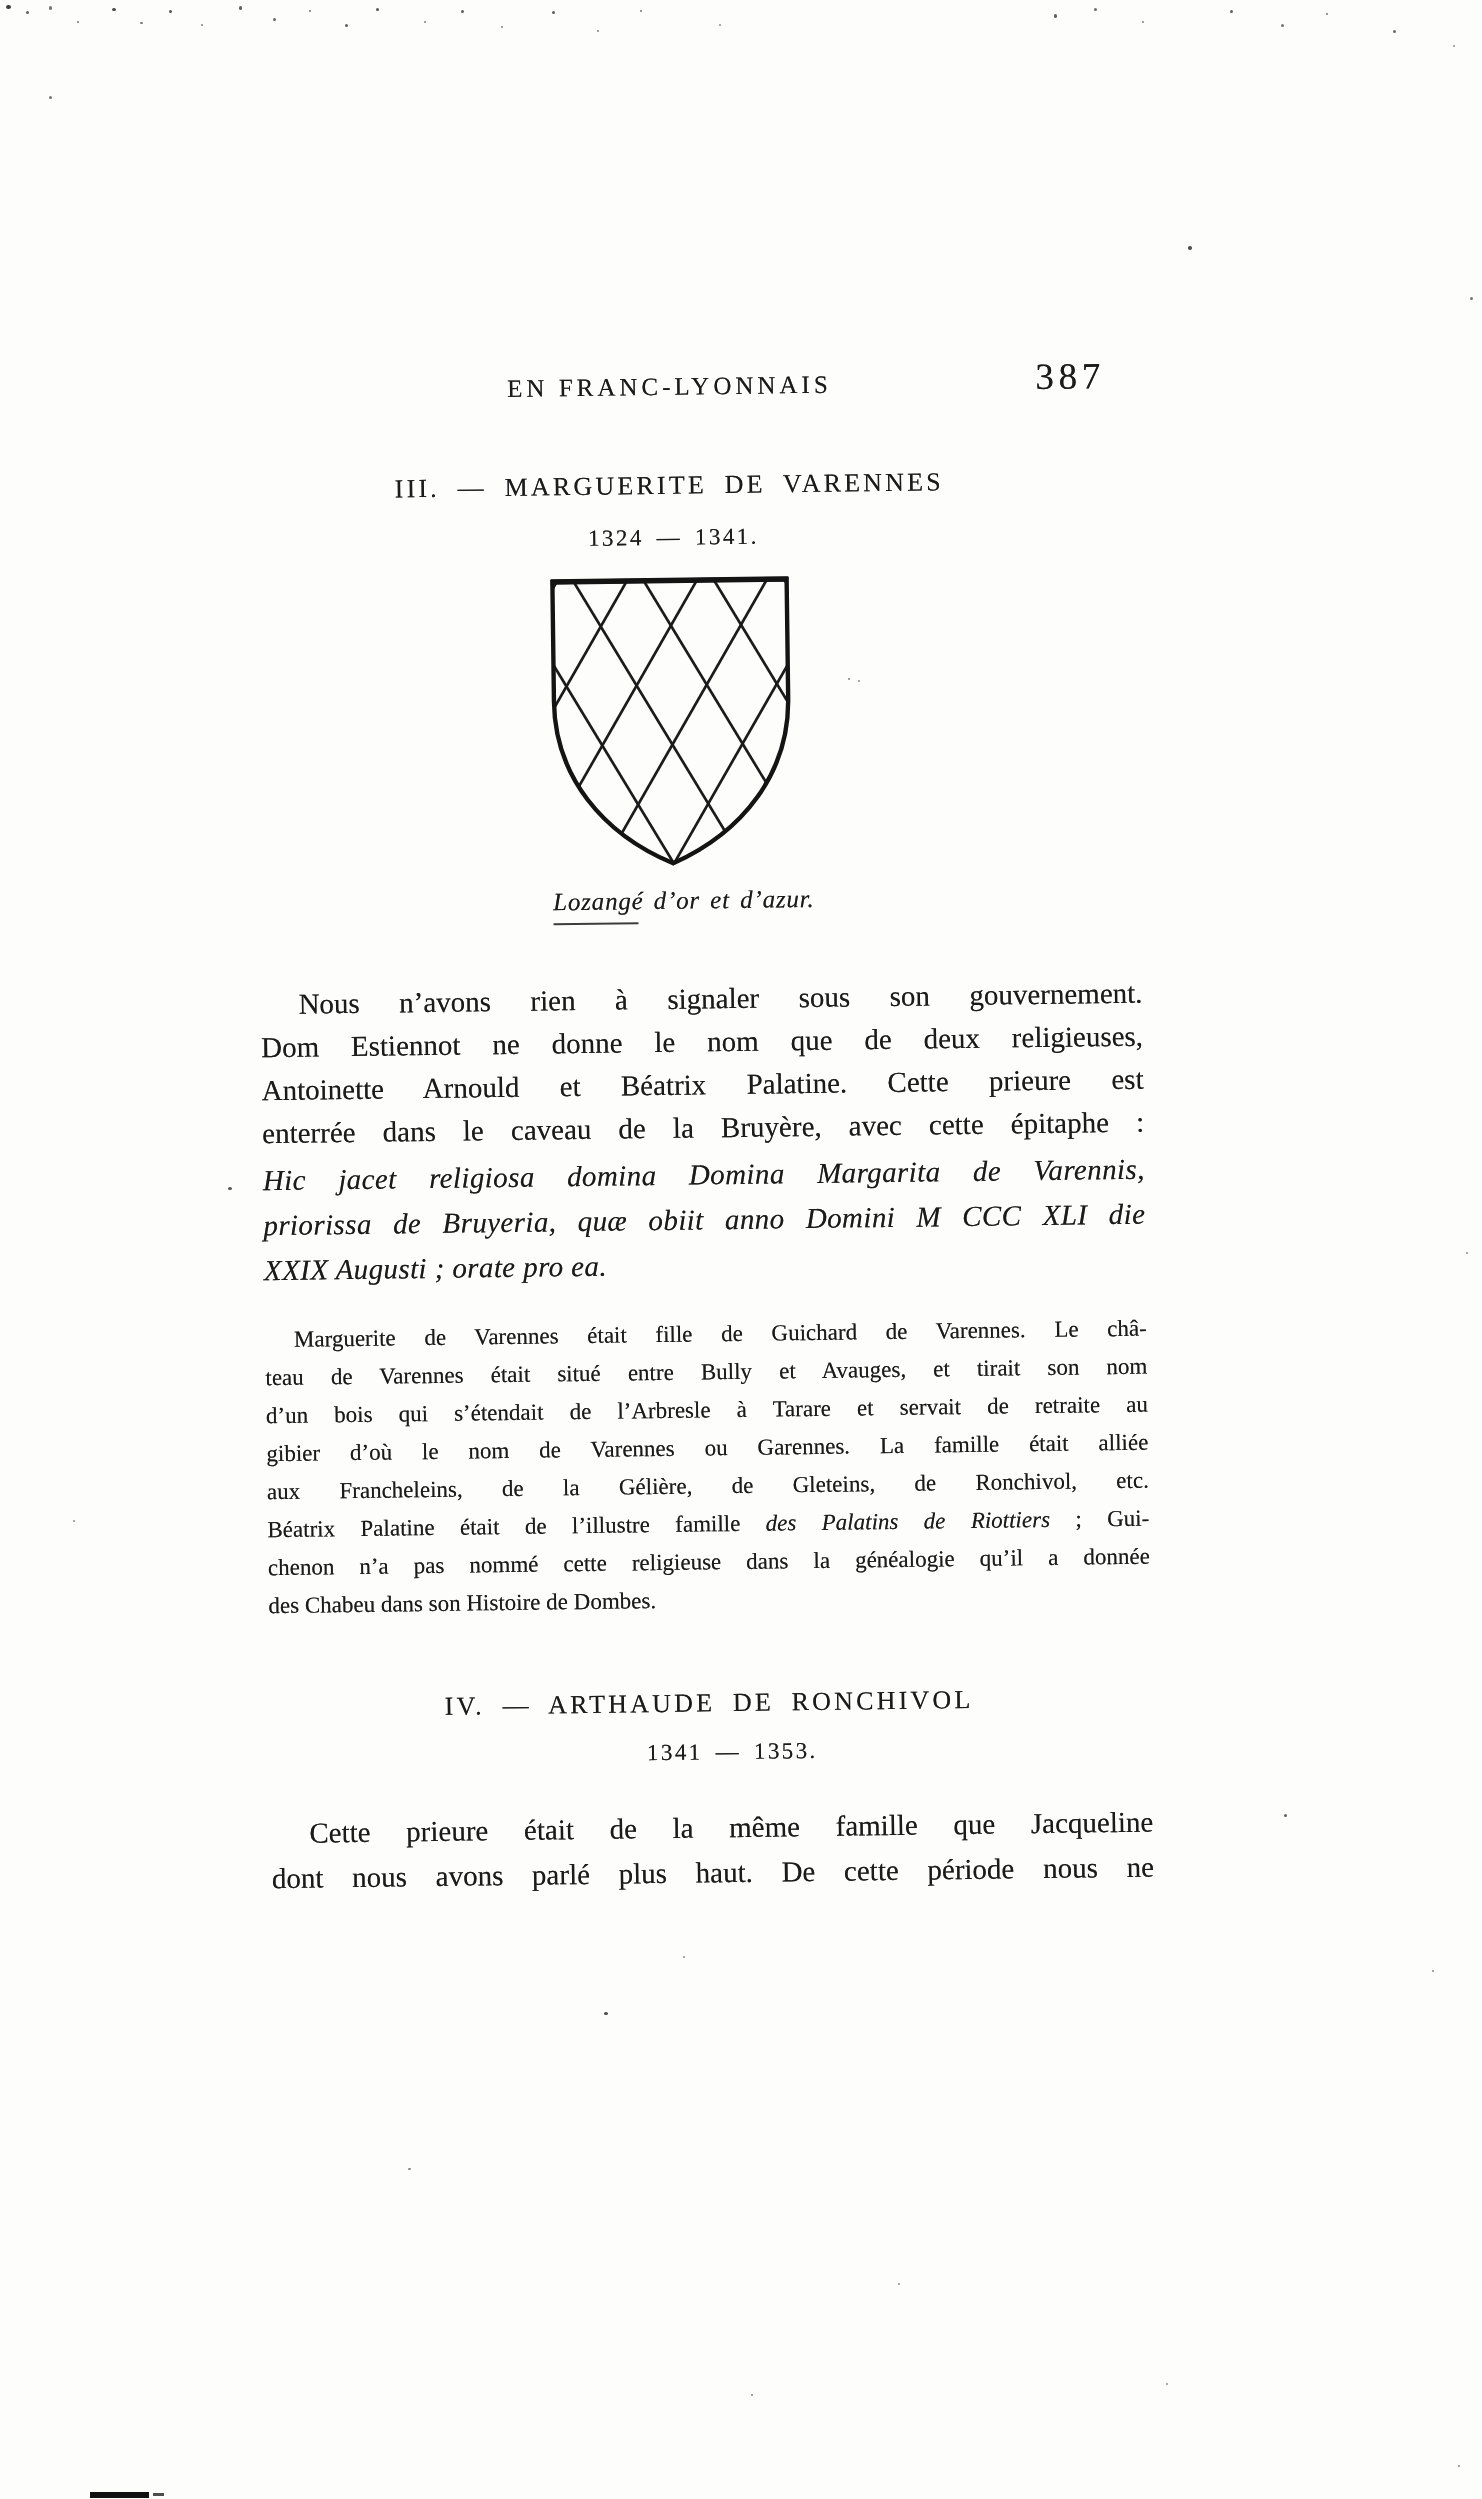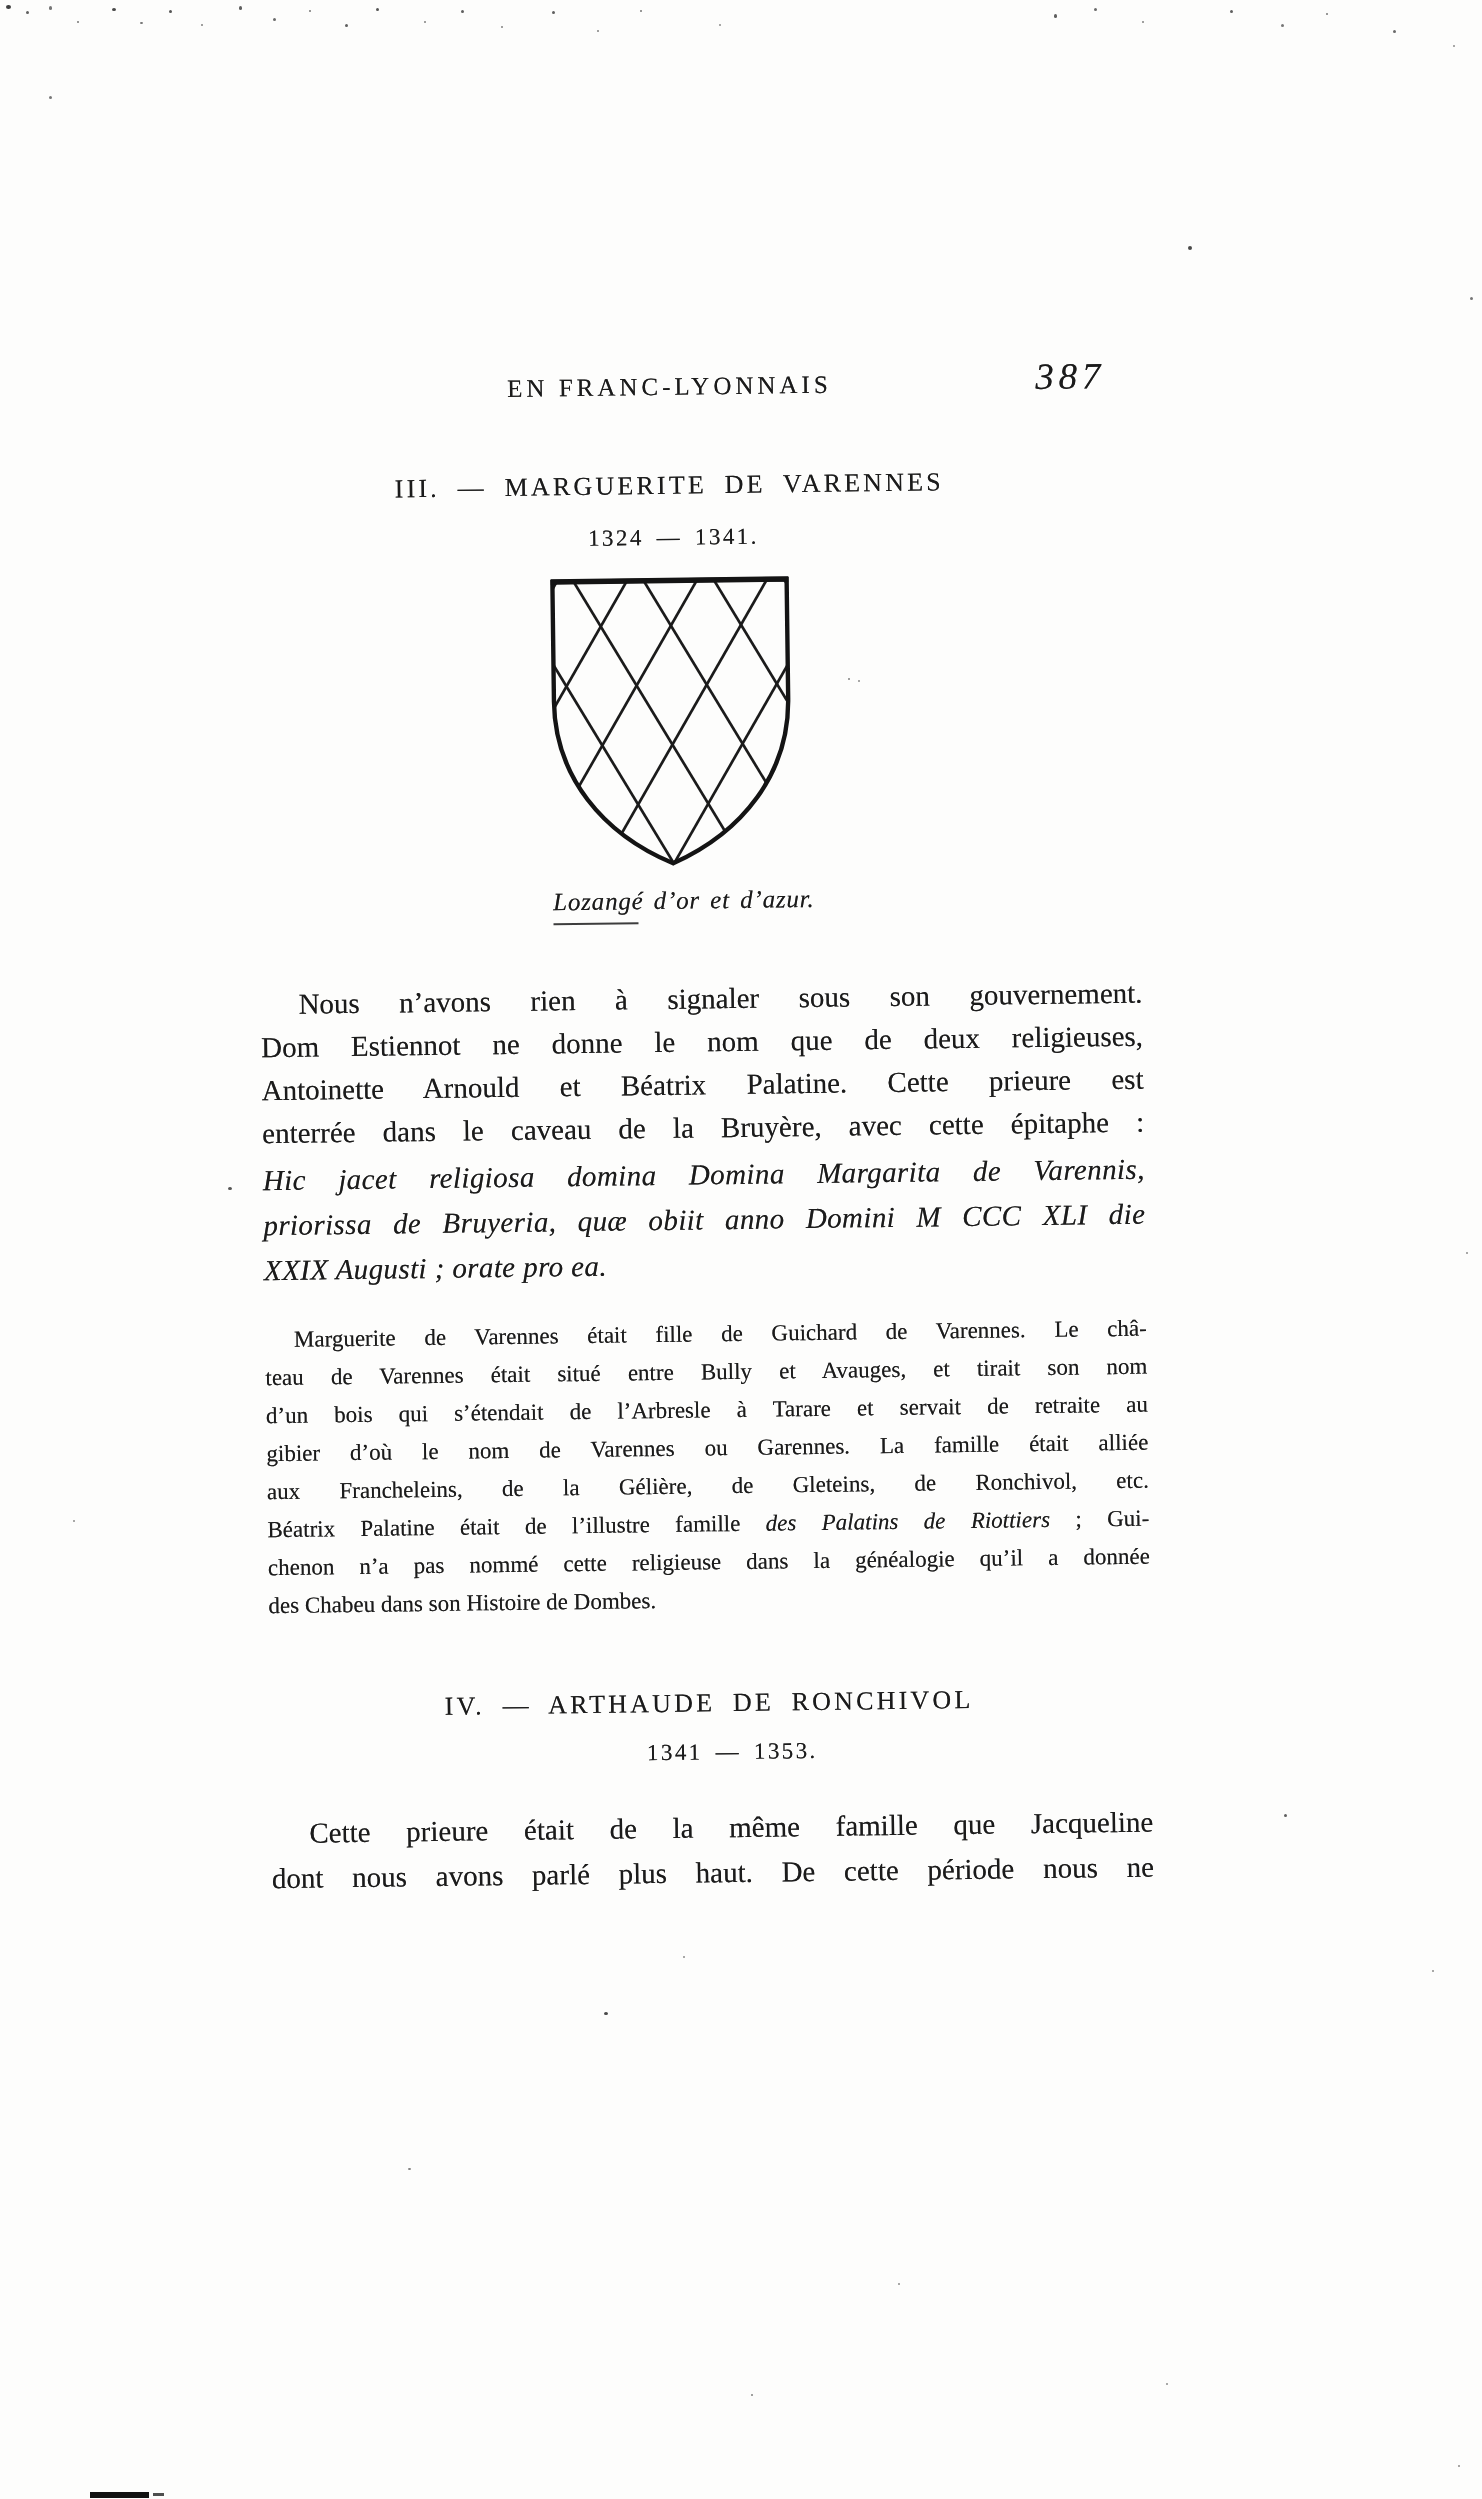--- a/index.html
+++ b/index.html
@@ -20,21 +20,21 @@
   .ink{color:#1b1b1b;text-shadow:0 0 0.4px rgba(20,20,20,.65);}
 
   .running-head{
     top:381px;left:263px;width:882px;
     text-align:center;
     font-size:25px;letter-spacing:4px;
     left:239px; 
   }
   .page-number{
     top:368px;left:1046px;
-    font-size:37px;letter-spacing:4.8px;font-style:italic;
+    font-size:37px;letter-spacing:4.8px;
   }
   .sec-head{
     left:263px;width:882px;text-align:center;
     font-size:26px;letter-spacing:3.2px;
     word-spacing:8px;
   }
   .sec-head.s3{top:479px;margin-left:-25.5px;}
   .sec-head.s4{top:1697px;margin-left:-1.6px;}
   .sec-dates{
     left:263px;width:882px;text-align:center;

